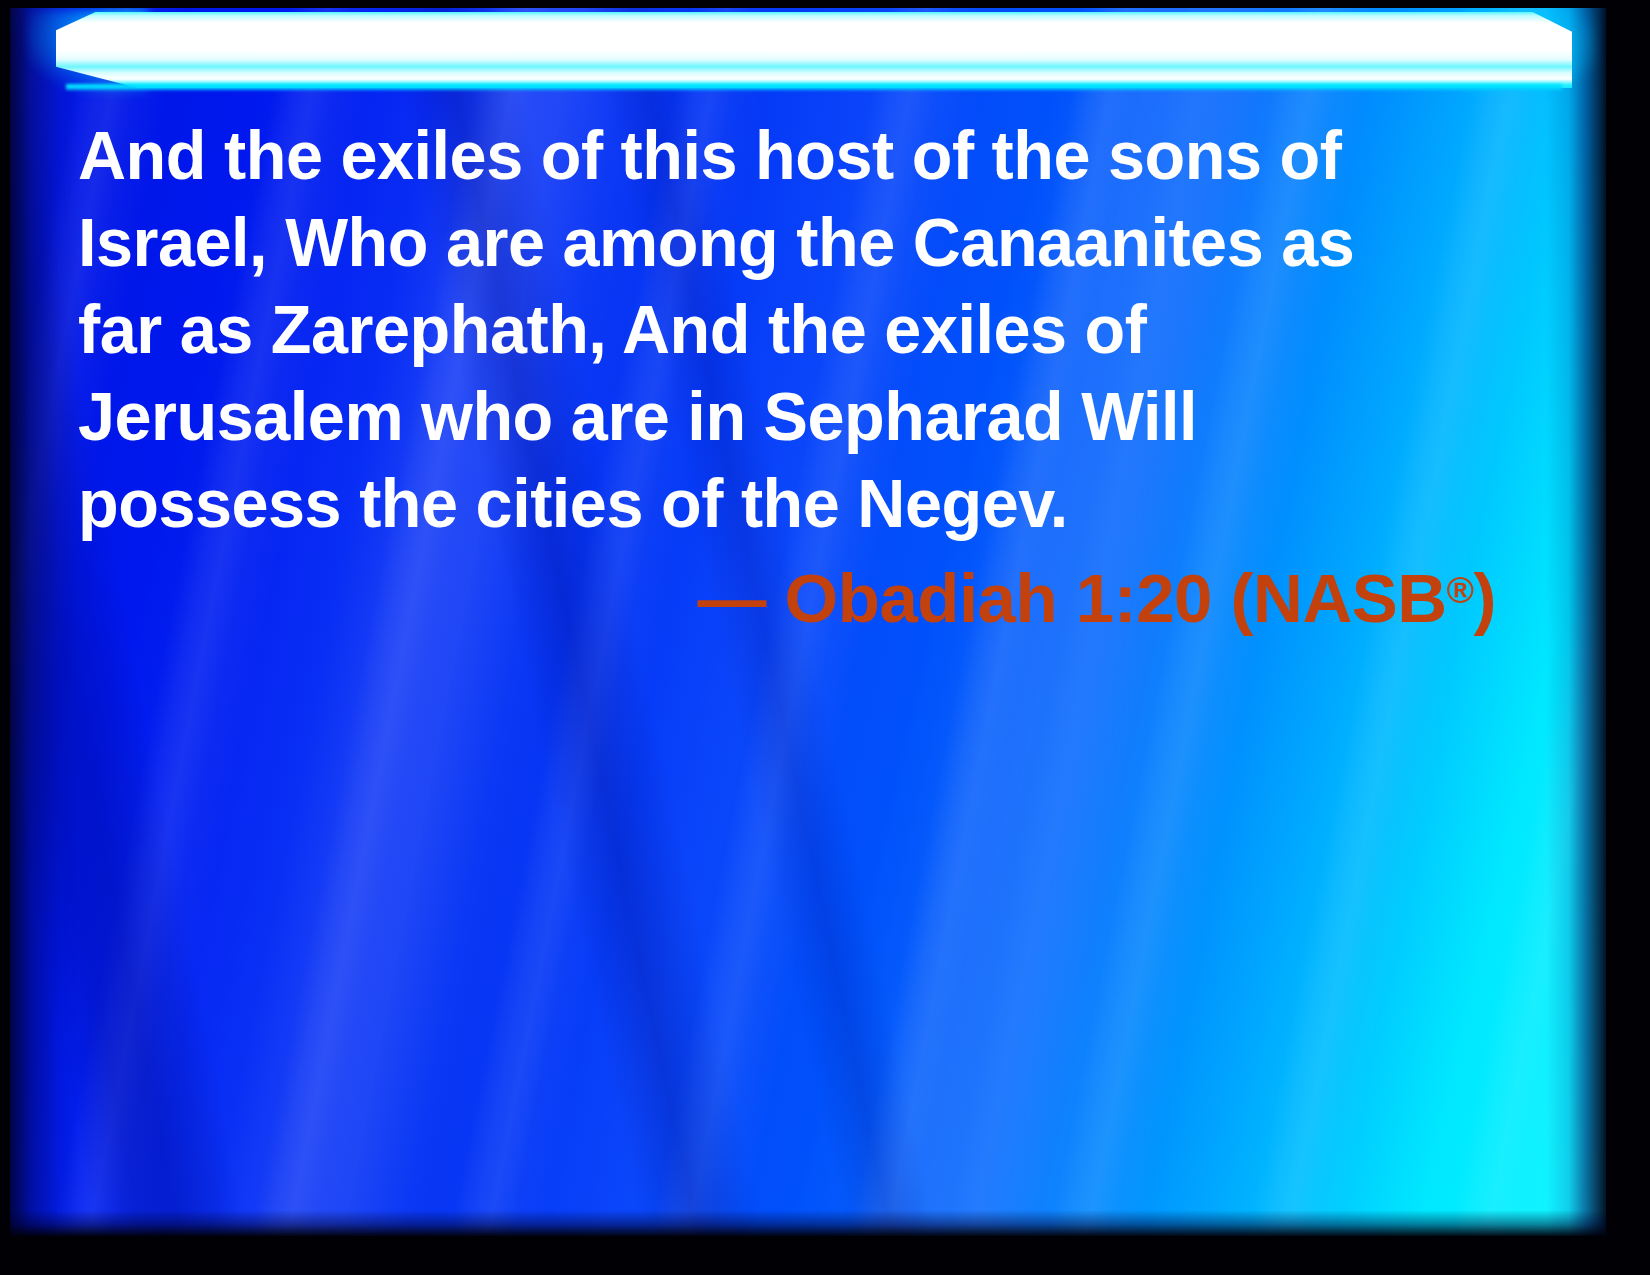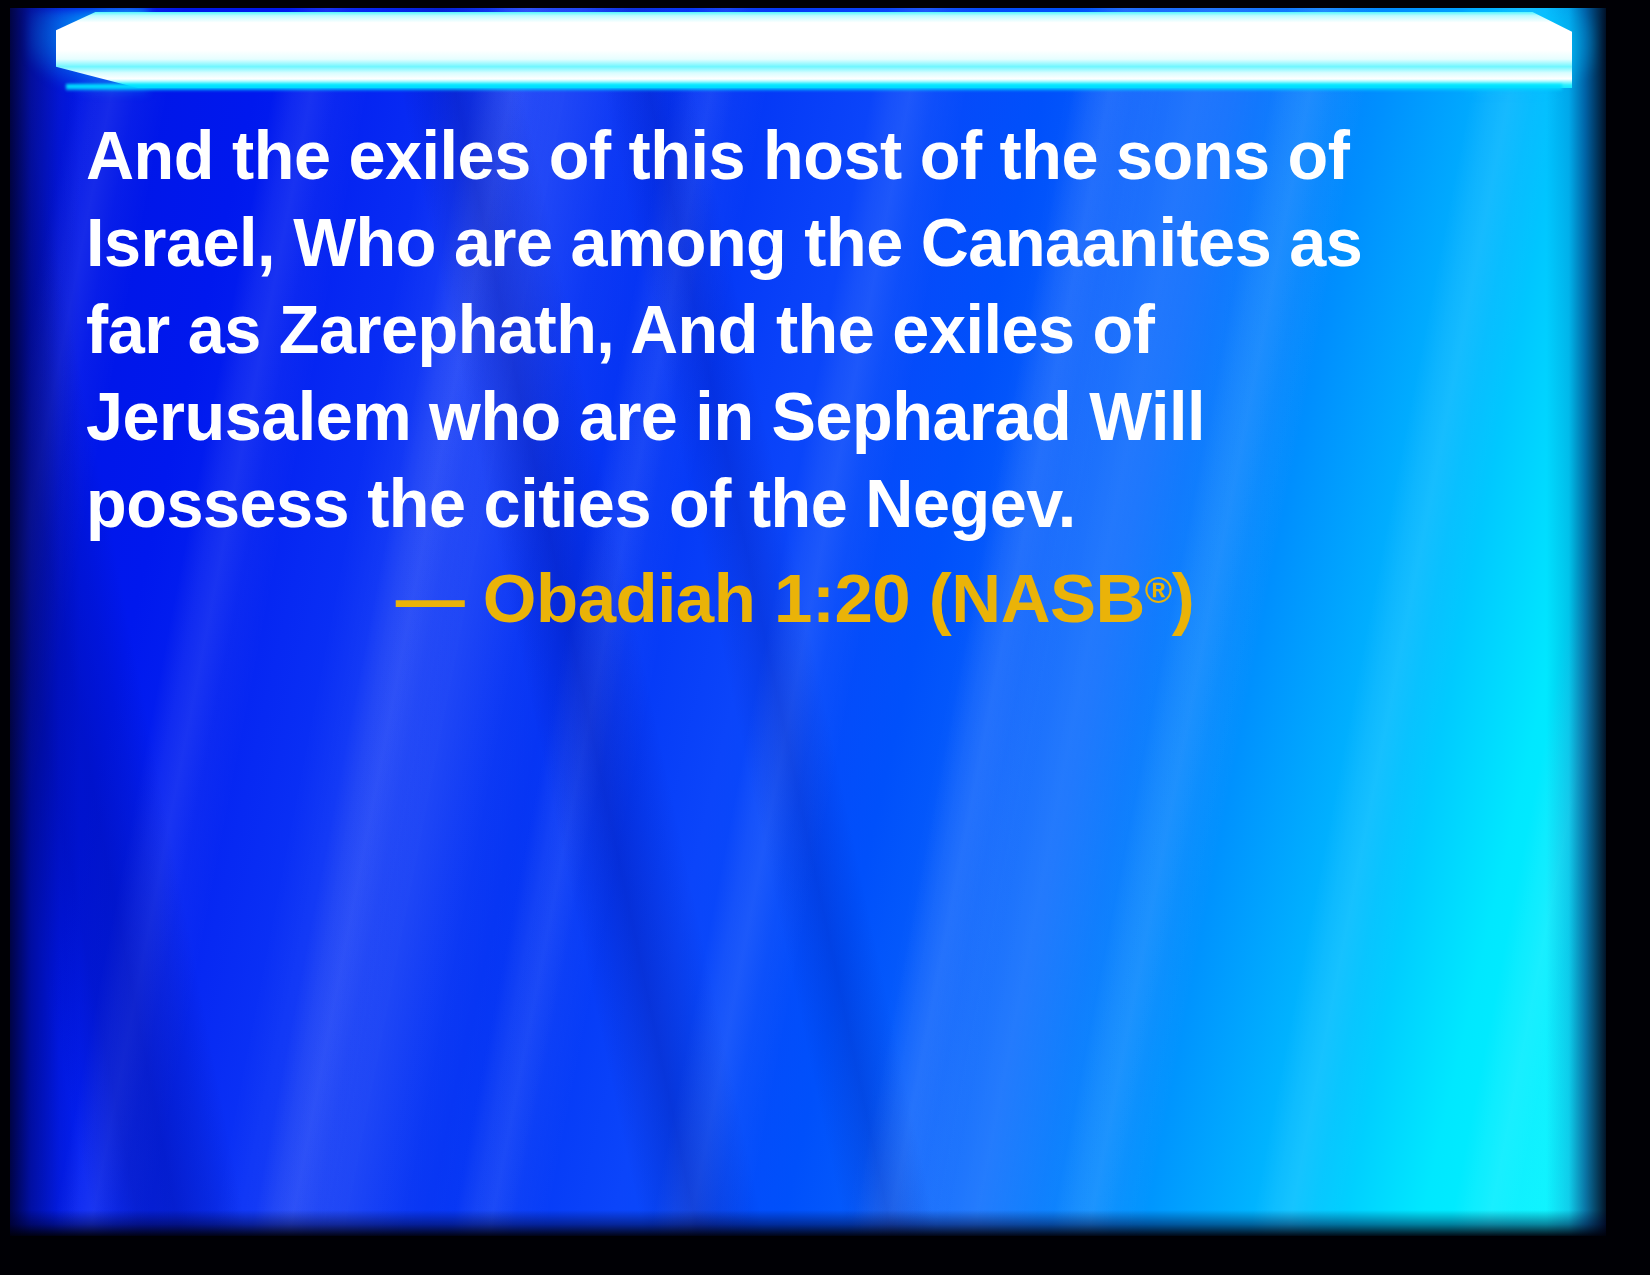--- a/index.html
+++ b/index.html
@@ -227,42 +227,42 @@
     top: 76px;
     height: 7px;
     background: linear-gradient(180deg, #00ECFF 0%, #00D4FF 60%, rgba(0,120,255,0) 100%);
     filter: blur(1.5px);
   }
 
   
   .text-layer {
     position: absolute;
     z-index: 10;
-    left: 86px;
+    left: 78px;
     top: 112px;
     width: 1420px;
   }
   .verse-line {
     color: #FFFFFF;
     font-weight: 700;
     font-size: 69px;
     line-height: 87px;
     letter-spacing: -0.5px;
     white-space: nowrap;
     transform: scaleX(0.965);
     transform-origin: left center;
   }
   .attribution {
-    color: #eab308;
+    color: #c2410c;
     font-weight: 700;
     font-size: 69px;
     line-height: 87px;
     letter-spacing: -0.5px;
     white-space: nowrap;
-    text-align: center;
+    text-align: right;
     padding-right: 2px;
   }
   .attribution .reg {
     font-size: 0.54em;
     vertical-align: 0.52em;
     font-weight: 700;
   }
 </style>
 </head>
 <body>

